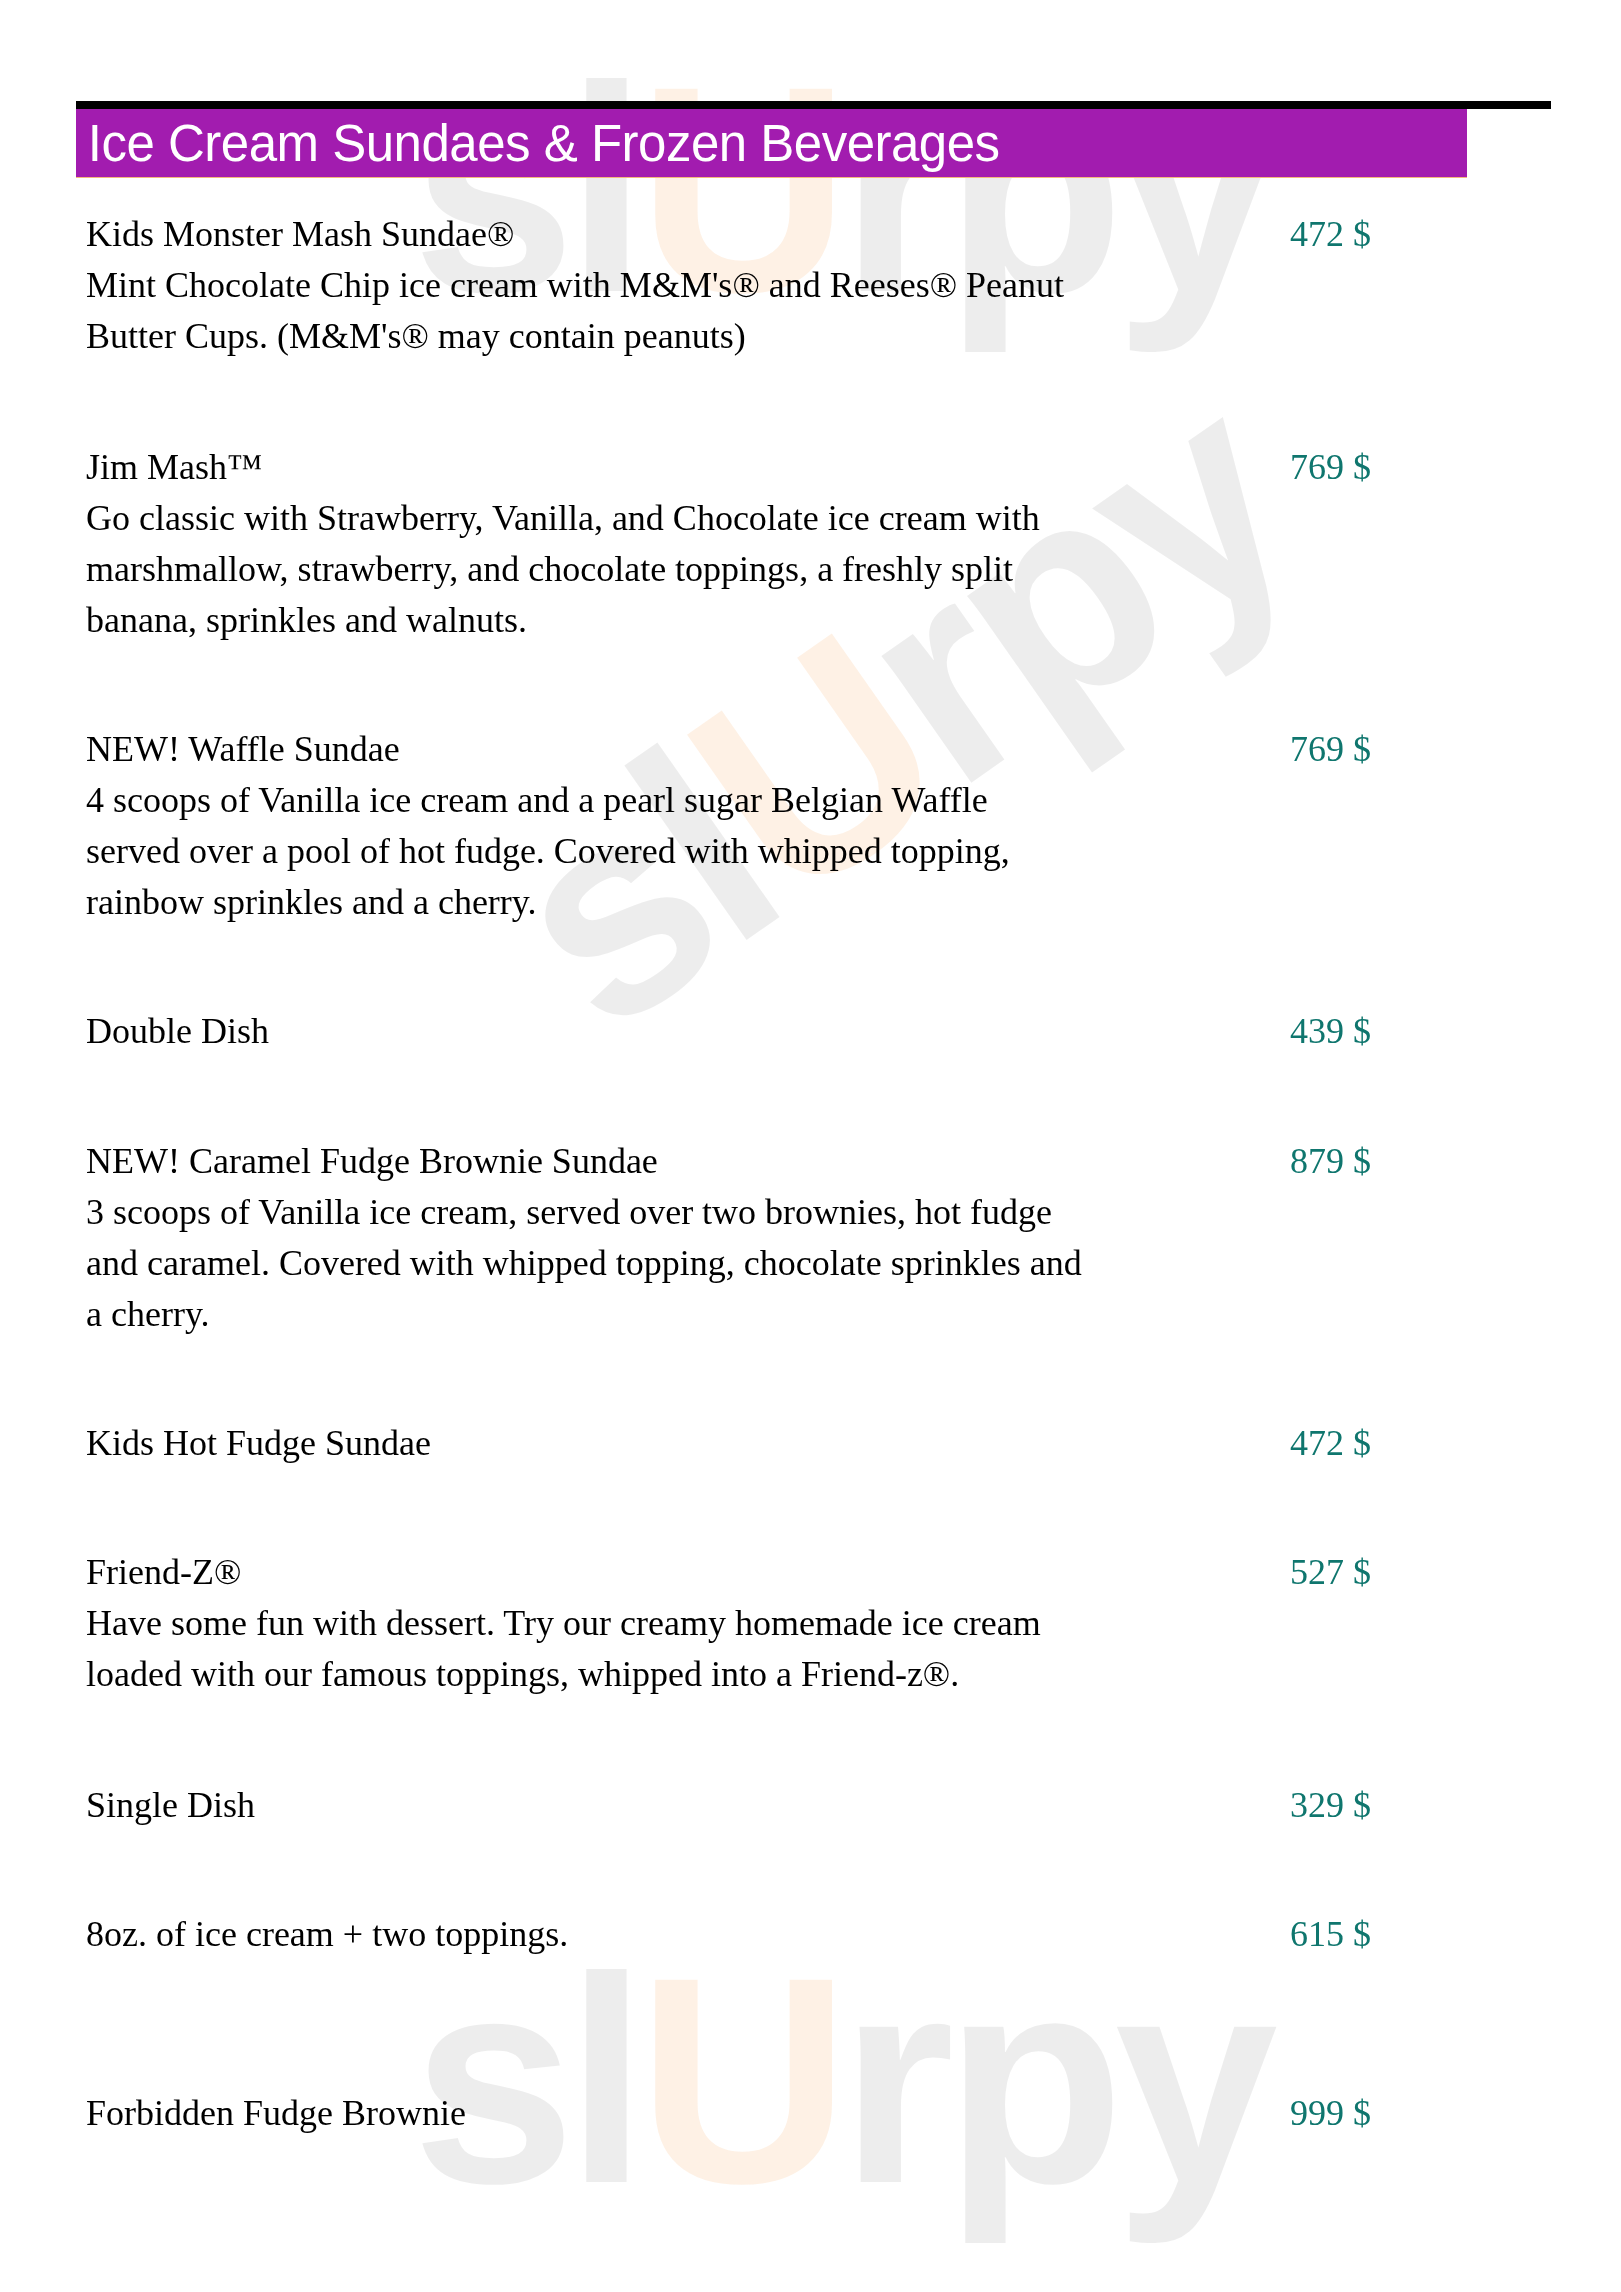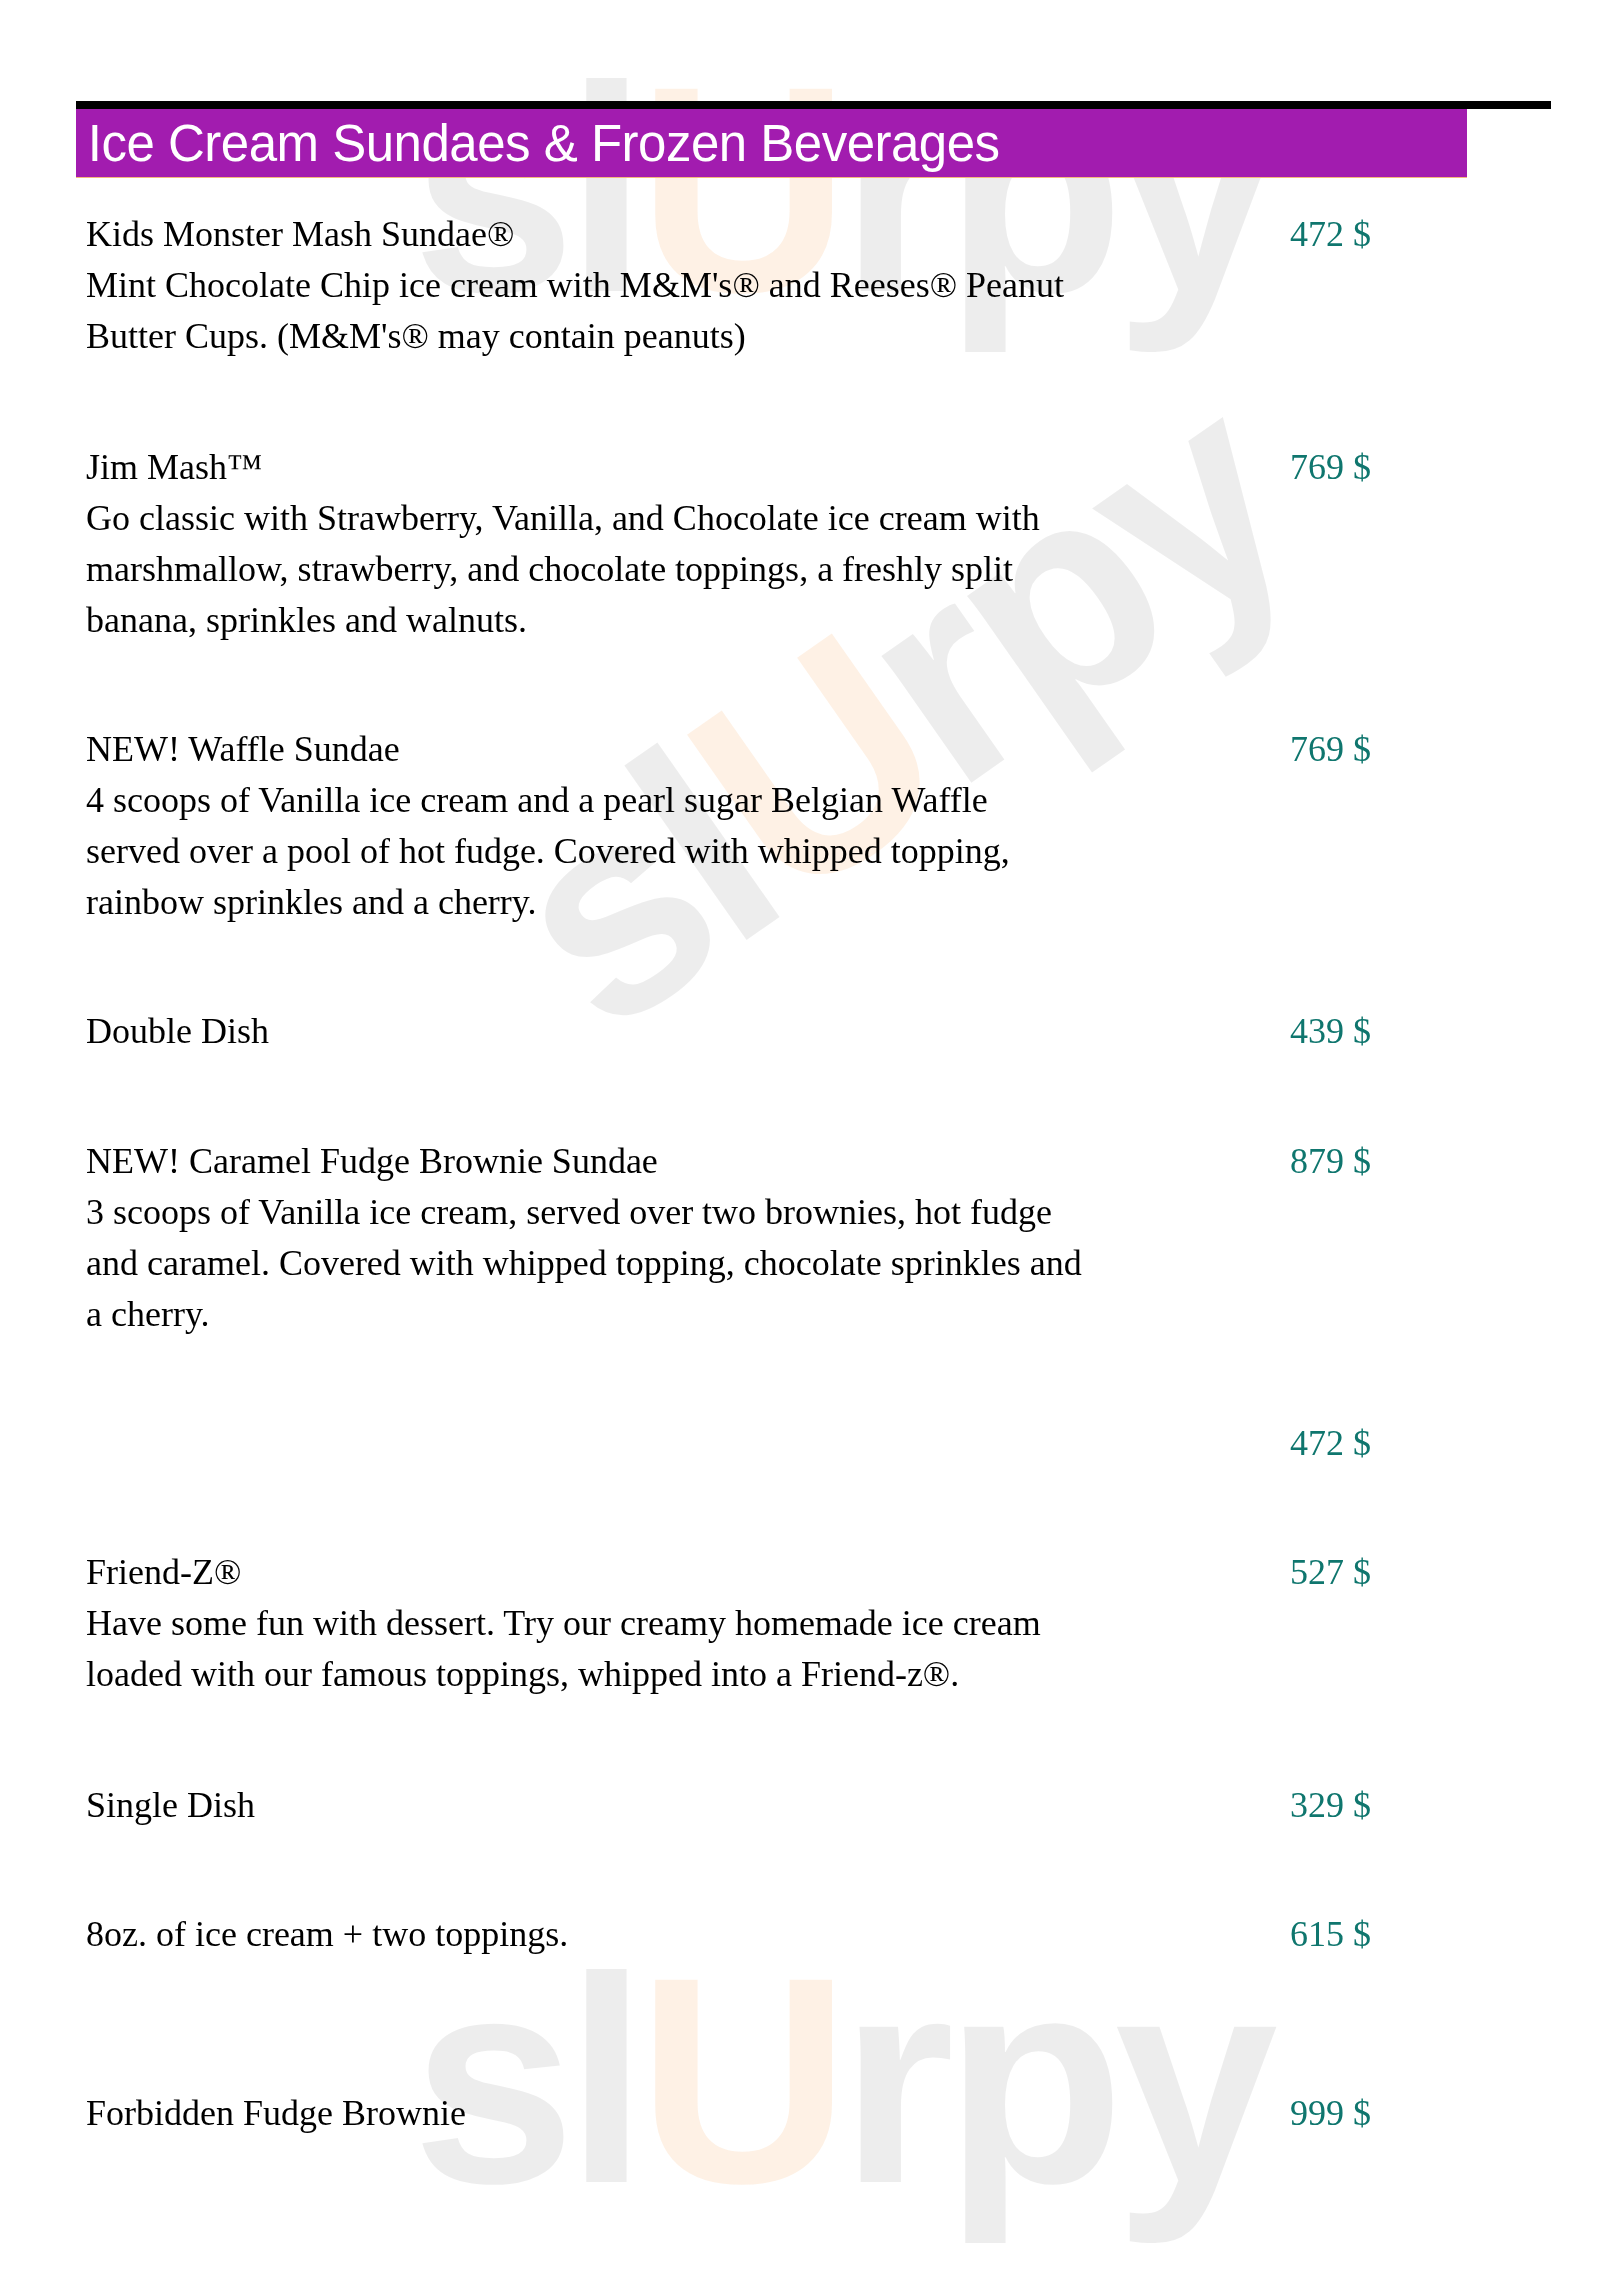--- a/index.html
+++ b/index.html
@@ -80,20 +80,21 @@
 
   <div class="item" style="top:1104px">
     <div class="item-name">NEW! Caramel Fudge Brownie Sundae</div>
     <div class="item-desc">3 scoops of Vanilla ice cream, served over two brownies, hot fudge
 and caramel.  Covered with whipped topping, chocolate sprinkles and
 a cherry.</div>
     <div class="item-price">879 $</div>
   </div>
 
   <div class="item" style="top:1386px">
+    <div class="item-name">Kids Hot Fudge Sundae</div>
     <div class="item-price">472 $</div>
   </div>
 
   <div class="item" style="top:1515px">
     <div class="item-name">Friend-Z®</div>
     <div class="item-desc">Have some fun with dessert. Try our creamy homemade ice cream
 loaded with our famous toppings, whipped into a Friend-z®.</div>
     <div class="item-price">527 $</div>
   </div>
 

